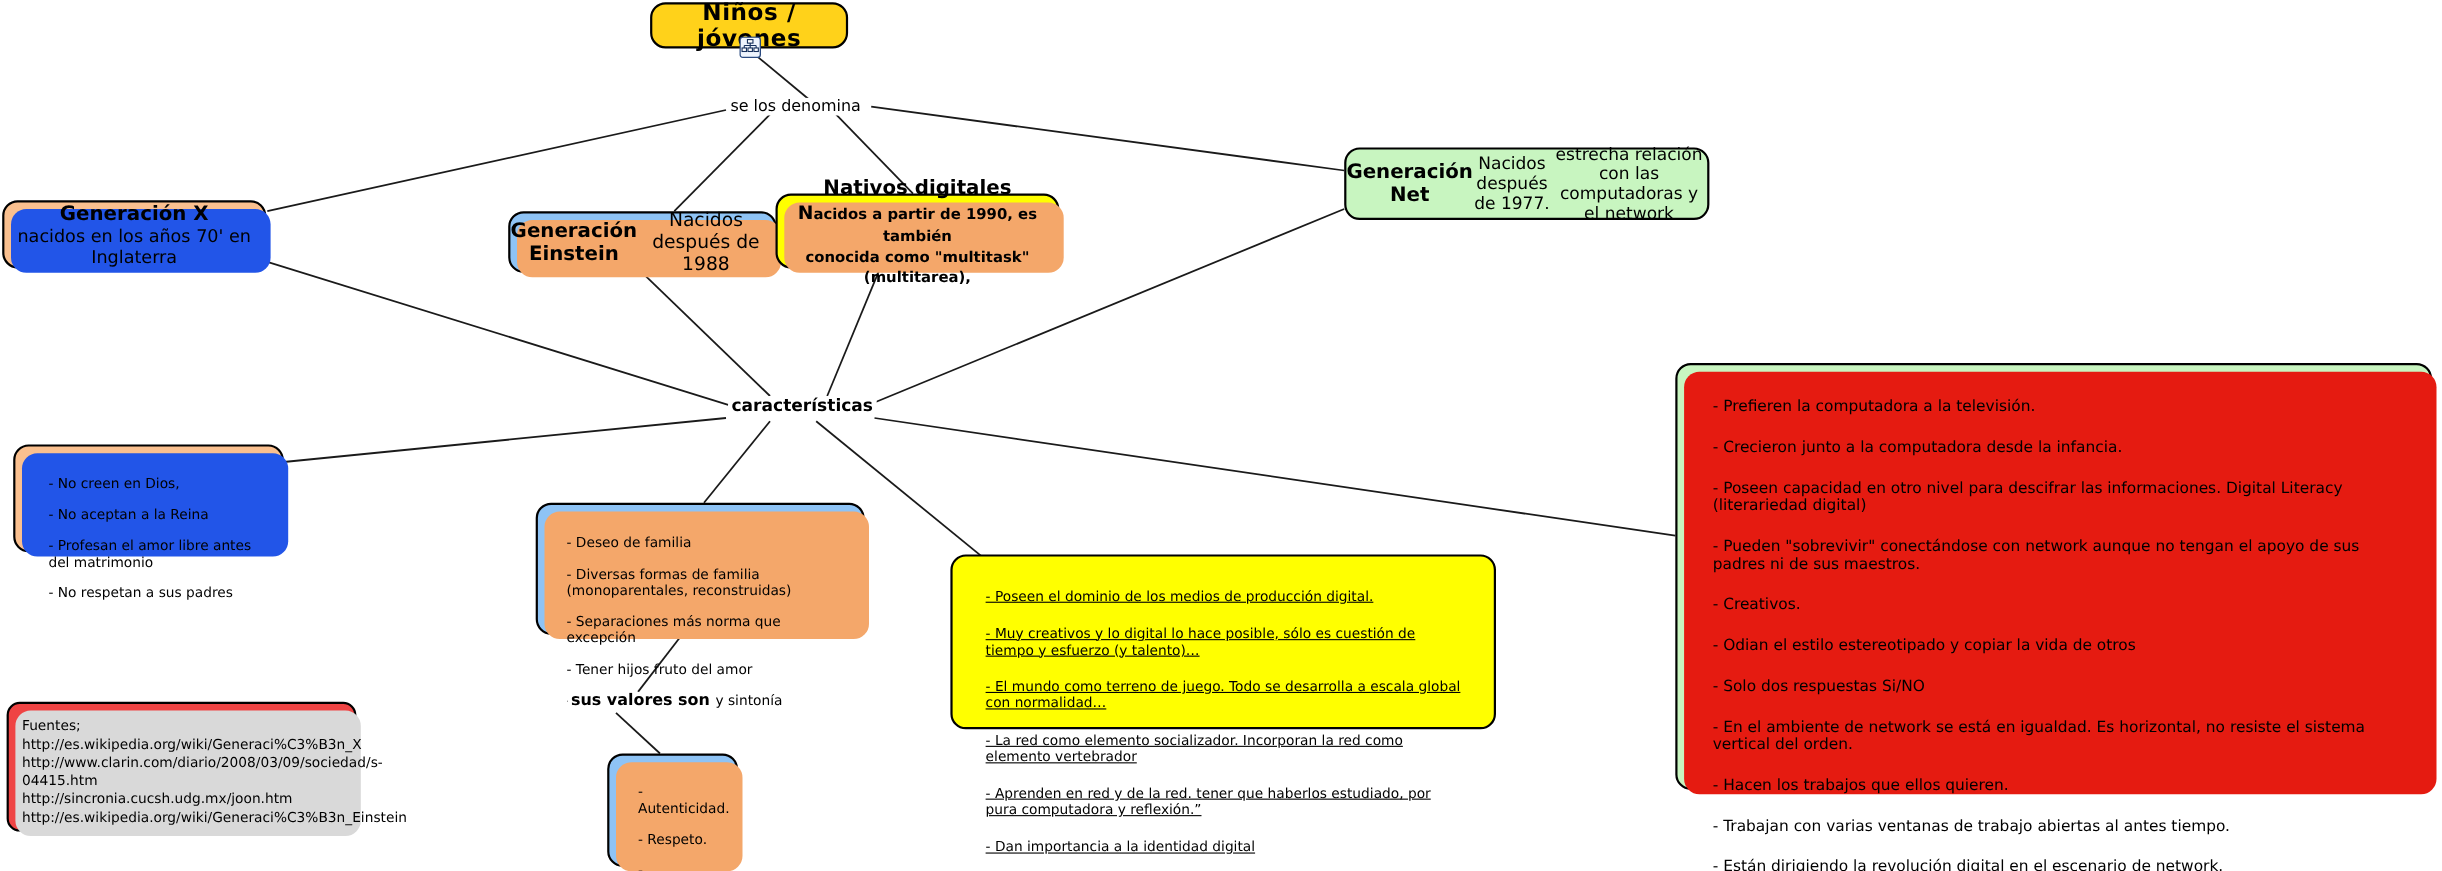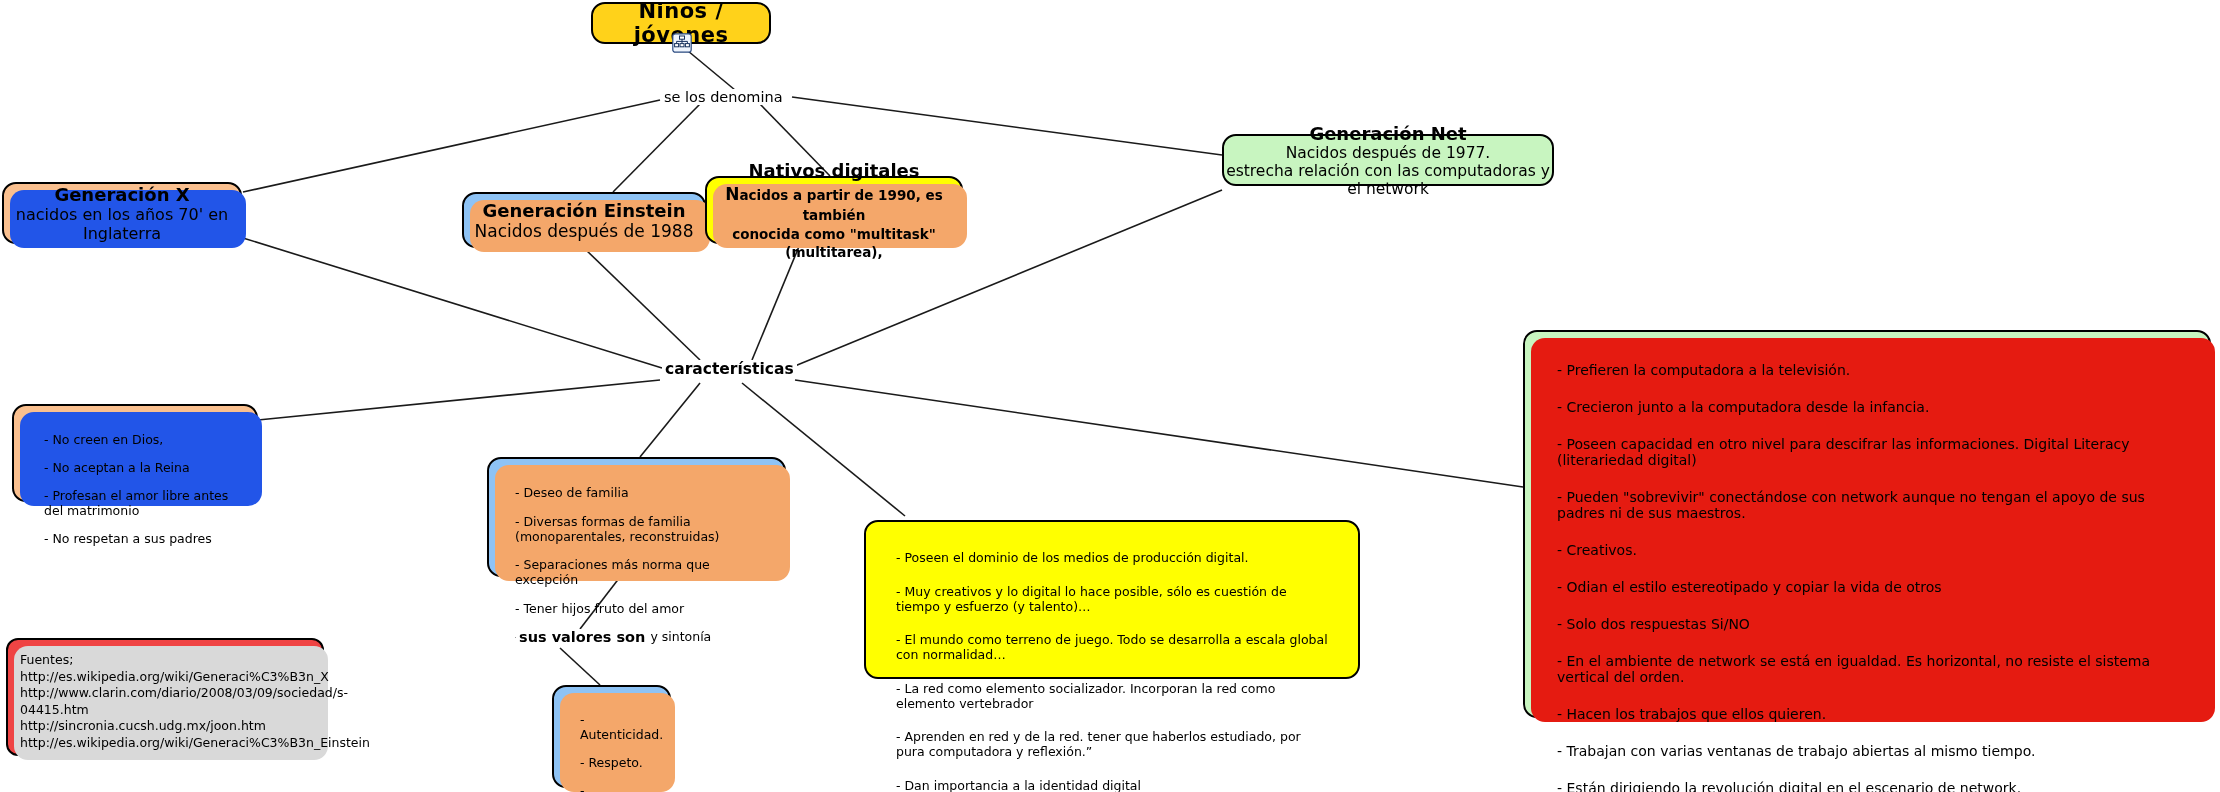--- a/index.html
+++ b/index.html
@@ -76,37 +76,37 @@
 
   #node-genx {
     left: 2px; top: 182px; width: 240px; height: 62px;
     display: flex; flex-direction: column; align-items: center; justify-content: center;
   }
   #node-genx .title-line { font-size: 18px; }
   #node-genx .sub-line  { font-size: 16px; }
 
   #node-einstein {
     left: 462px; top: 192px; width: 244px; height: 56px;
-    display: flex; flex-direction: column; align-items: center; justify-content: center;
+    display: flex; flex-direction: row; align-items: center; justify-content: center;
   }
   #node-einstein .title-line { font-size: 18px; }
   #node-einstein .sub-line  { font-size: 17px; }
 
   #node-nativos {
     left: 705px; top: 176px; width: 258px; height: 68px;
     display: flex; flex-direction: column; align-items: center; justify-content: center;
     line-height: 1.35;
   }
   #node-nativos .title-line { font-size: 18px; }
   #node-nativos .sub-line  { font-size: 13.5px; font-weight: bold; }
   #node-nativos .cap { font-size: 17px; }
 
   #node-net {
-    left: 1222px; top: 134px; width: 332px; height: 52px;
-    display: flex; flex-direction: column; align-items: center; justify-content: center;
+    left: 1222px; top: 134px; width: 332px; height: 66px;
+    display: flex; flex-direction: row; align-items: center; justify-content: center;
   }
   #node-net .title-line { font-size: 18px; }
   #node-net .sub-line  { font-size: 15.5px; }
 
   #node-genx-list {
     left: 12px; top: 404px; width: 246px; height: 98px;
     padding: 10px 10px 10px 14px;
     font-size: 12.5px;
   }
   #node-genx-list li { margin: 0 0 13px 0; }
@@ -119,23 +119,24 @@
   #node-familia li { margin: 0 0 13.5px 0; }
 
   #node-valores {
     left: 552px; top: 685px; width: 119px; height: 103px;
     padding: 9px 8px 6px 10px;
     font-size: 12.5px;
   }
   #node-valores li { margin: 0 0 13px 0; }
 
   #node-nativos-list {
-    left: 864px; top: 520px; width: 496px; height: 159px;
+    left: 864px; top: 504px; width: 496px; height: 159px;
     padding: 12px 10px 10px 14px;
     font-size: 12.5px;
+    text-decoration: underline;
   }
   #node-nativos-list li { margin: 0 0 18.5px 0; }
 
   #node-net-list {
     left: 1523px; top: 330px; width: 688px; height: 388px;
     padding: 14px 10px 10px 16px;
     font-size: 14px;
   }
   #node-net-list li { margin: 0 0 21px 0; }
 
@@ -307,21 +308,21 @@
     <ul class="bullets">
       <li>- Prefieren la computadora a la televisión.</li>
       <li>- Crecieron junto a la computadora desde la infancia.</li>
       <li>- Poseen  capacidad en otro nivel para descifrar las informaciones. Digital Literacy (literariedad digital)</li>
       <li>- Pueden "sobrevivir" conectándose con network aunque no tengan el apoyo de sus padres ni de sus maestros.</li>
       <li>- Creativos.</li>
       <li>- Odian el estilo estereotipado y copiar la vida de otros</li>
       <li>- Solo dos respuestas Si/NO</li>
       <li>- En el ambiente de network se está en igualdad. Es horizontal, no resiste el sistema vertical del orden.</li>
       <li>- Hacen los trabajos que ellos quieren.</li>
-      <li>- Trabajan con varias ventanas de trabajo abiertas al mismo tiempo.</li>
+      <li>- Trabajan con varias ventanas de trabajo abiertas al antes tiempo.</li>
       <li>- Están dirigiendo la revolución digital en el escenario de network.</li>
 
     </ul>
   </div>
 
   <div class="node fill-white shadow-grey" id="node-fuentes">
     <div>Fuentes;</div>
     <div>http://es.wikipedia.org/wiki/Generaci%C3%B3n_X</div>
     <div>http://www.clarin.com/diario/2008/03/09/sociedad/s-04415.htm</div>
     <div>http://sincronia.cucsh.udg.mx/joon.htm</div>

